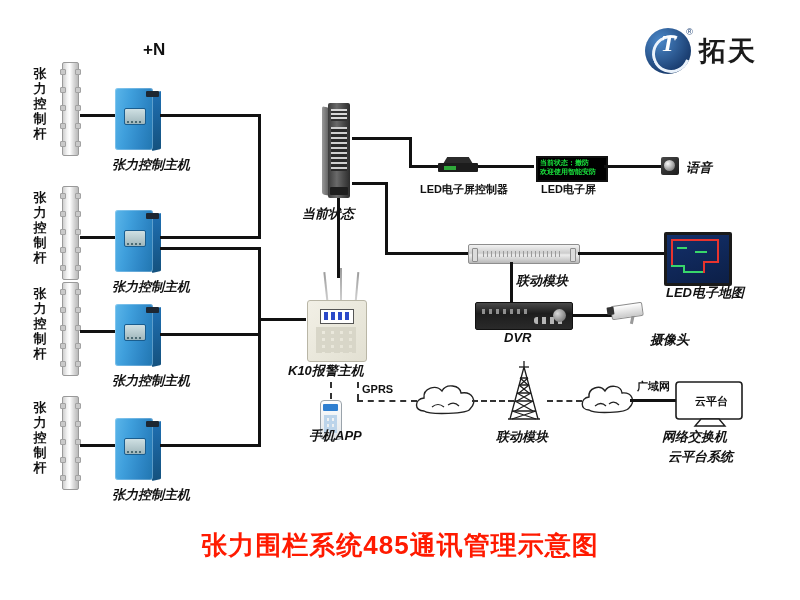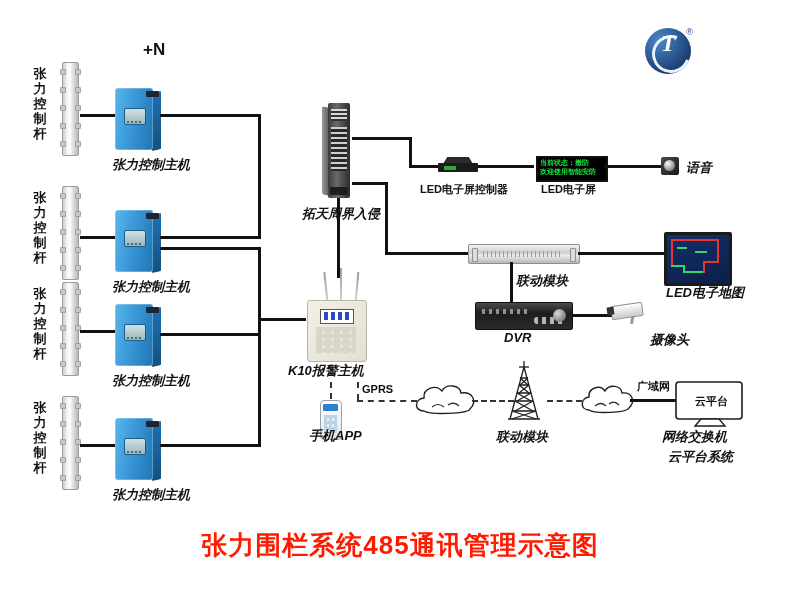--- a/index.html
+++ b/index.html
@@ -143,20 +143,21 @@
 <body>
 
 <div id="stage">
 
   <div class="brand" style="left:645px;top:28px;">
     <div class="mark">
       <div class="ring"></div>
       <div class="t">T</div>
       <span class="reg">®</span>
     </div>
+    <div class="name">拓天</div>
   </div>
 
   <div class="plusn" style="left:143px;top:40px;">+N</div>
 
   <div class="vlabel abs" style="left:33px;top:66px;"><span><div>张</div><div>力</div><div>控</div><div>制</div><div>杆</div></span></div>
   <div class="post" style="left:62px;top:62px;height:92px;">
     <i class="l" style="top:6px"></i>
       <i class="r" style="top:6px"></i>
     <i class="l" style="top:24px"></i>
       <i class="r" style="top:24px"></i>
@@ -260,21 +261,21 @@
   <div class="wire wh" style="left:258px;top:318px;width:48px;"></div>
   <div class="wire wv" style="left:258px;top:318px;height:44px;"></div>
 
   <div class="switch" style="left:322px;top:103px;">
     <div class="lft"></div>
       <div class="body"></div>
     <div class="leds"></div>
       <div class="ports"></div>
       <div class="base"></div>
   </div>
-  <div class="lbl abs" style="left:302px;top:205px;">拓天周界入侵</div>
+  <div class="lbl abs" style="left:302px;top:205px;">当前状态</div>
 
   <div class="wire wh" style="left:352px;top:137px;width:60px;"></div>
   <div class="wire wv" style="left:409px;top:137px;height:31px;"></div>
   <div class="wire wh" style="left:409px;top:165px;width:30px;"></div>
 
   <div class="wire wh" style="left:352px;top:182px;width:36px;"></div>
   <div class="wire wv" style="left:385px;top:182px;height:73px;"></div>
   <div class="wire wh" style="left:385px;top:252px;width:85px;"></div>
 
   <div class="wire wv" style="left:337px;top:198px;height:80px;"></div>

